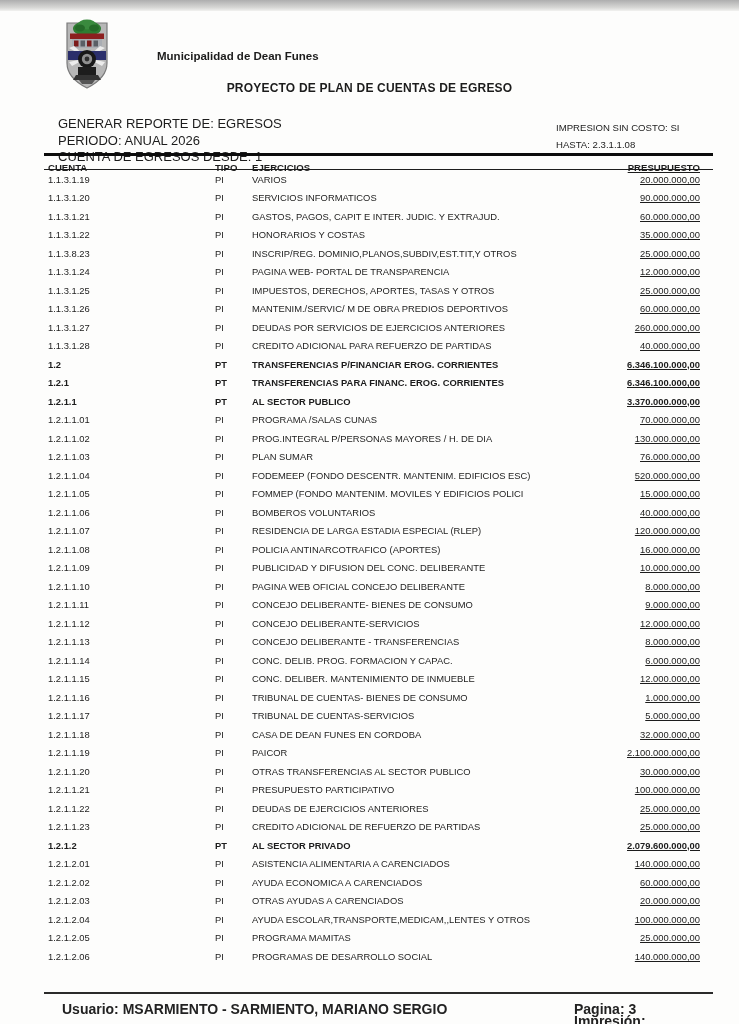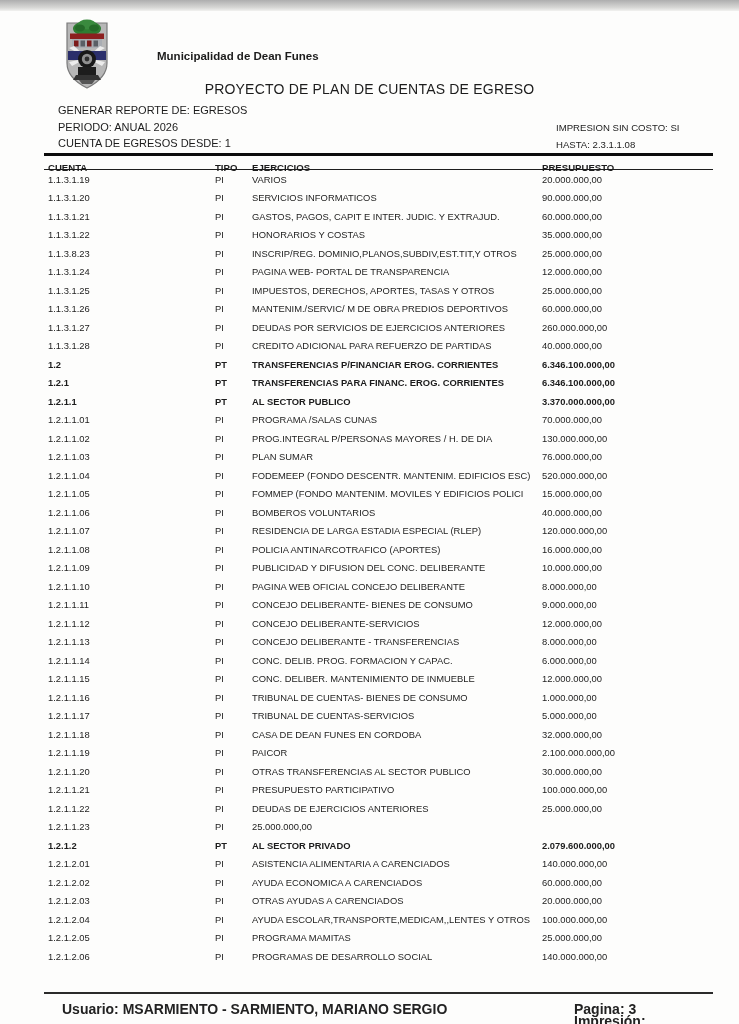--- a/index.html
+++ b/index.html
@@ -14,40 +14,40 @@
     color:#1c1c1c;
   }
   .photo-top-strip{
     position:absolute;top:0;left:0;right:0;height:11px;
     background:linear-gradient(#aeaeae,#d8d8d6 70%,#f2f2f0);
   }
   
   .logo{position:absolute;left:62px;top:18px;width:50px;height:74px;}
   .org-name{position:absolute;left:138px;top:50px;font-size:11.5px;font-weight:bold;padding-left:19px;}
   .doc-title{position:absolute;left:44px;width:651px;top:81px;text-align:center;
-    font-size:14px;font-weight:normal;letter-spacing:.2px;}
-  .meta{position:absolute;left:58px;top:102px;font-size:11px;line-height:16.5px;}
+    font-size:12px;font-weight:bold;letter-spacing:.2px;}
+  .meta{position:absolute;left:58px;top:116px;font-size:13px;line-height:16.5px;}
   .meta-right{position:absolute;left:556px;top:118.5px;font-size:9.6px;line-height:17px;}
   
   .tbl{position:absolute;left:44px;top:153px;width:669px;}
   .tbl-head{
     display:flex;align-items:center;height:17px;
     border-top:3px solid #0c0c0c;border-bottom:1.6px solid #1e1e1e;
     font-weight:bold;font-size:9.6px;
     padding:11px 13px 1px 4px;box-sizing:border-box;
   }
   .row{
     position:relative;display:flex;align-items:center;height:18.5px;
     font-size:9.4px;padding:0 13px 0 4px;box-sizing:border-box;
   }
   .row.bold{font-weight:bold;}
   .c-cuenta{width:167px;flex:none;}
   .c-tipo{width:37px;flex:none;}
   .c-desc{flex:1;min-width:0;white-space:nowrap;overflow:hidden;}
-  .c-pres{width:158px;flex:none;text-align:left;}
+  .c-pres{width:158px;flex:none;text-align:right;text-decoration:underline;}
   .hl-band{
     position:absolute;left:151px;right:-1px;top:1px;bottom:1px;
     border-radius:4px;z-index:0;
     transform:rotate(-0.12deg);
   }
   .row>span{position:relative;z-index:1;}
   
   .footer{
     position:absolute;left:44px;top:992px;width:669px;
     border-top:2px solid #2a2a2a;padding-top:10px;
@@ -318,20 +318,21 @@
         </div>
         <div class="row">
           <span class="c-cuenta">1.2.1.1.22</span>
           <span class="c-tipo">PI</span>
           <span class="c-desc">DEUDAS DE EJERCICIOS ANTERIORES</span>
           <span class="c-pres">25.000.000,00</span>
         </div>
         <div class="row">
           <span class="c-cuenta">1.2.1.1.23</span>
           <span class="c-tipo">PI</span>
+          <span class="c-desc">CREDITO ADICIONAL DE REFUERZO DE PARTIDAS</span>
           <span class="c-pres">25.000.000,00</span>
         </div>
         <div class="row bold">
           <span class="c-cuenta">1.2.1.2</span>
           <span class="c-tipo">PT</span>
           <span class="c-desc">AL SECTOR PRIVADO</span>
           <span class="c-pres">2.079.600.000,00</span>
         </div>
         <div class="row">
           <span class="c-cuenta">1.2.1.2.01</span>

